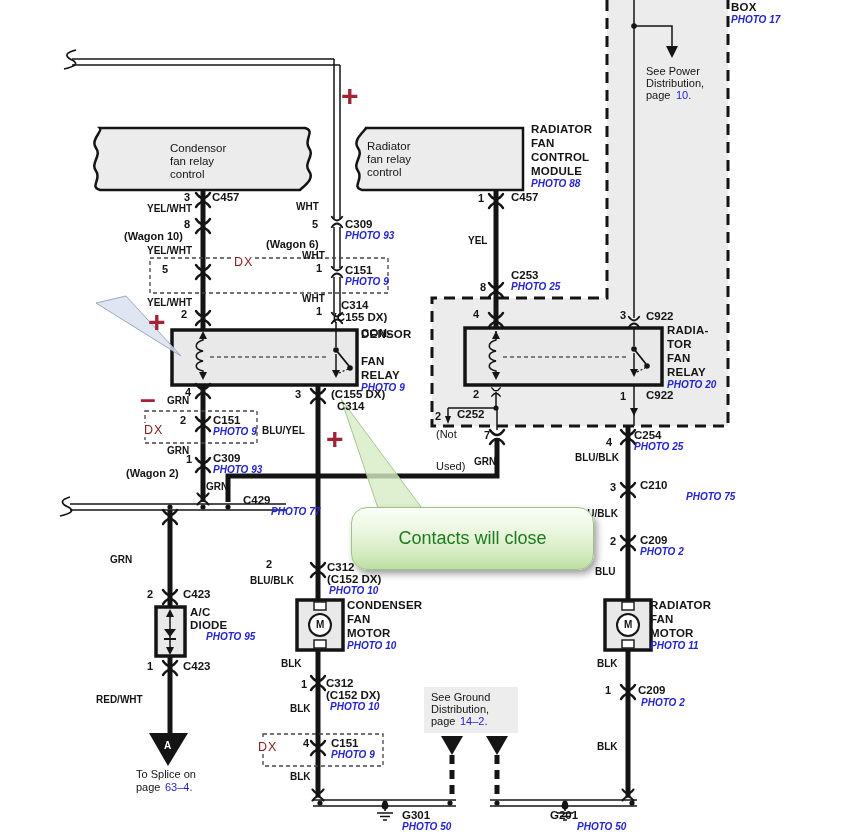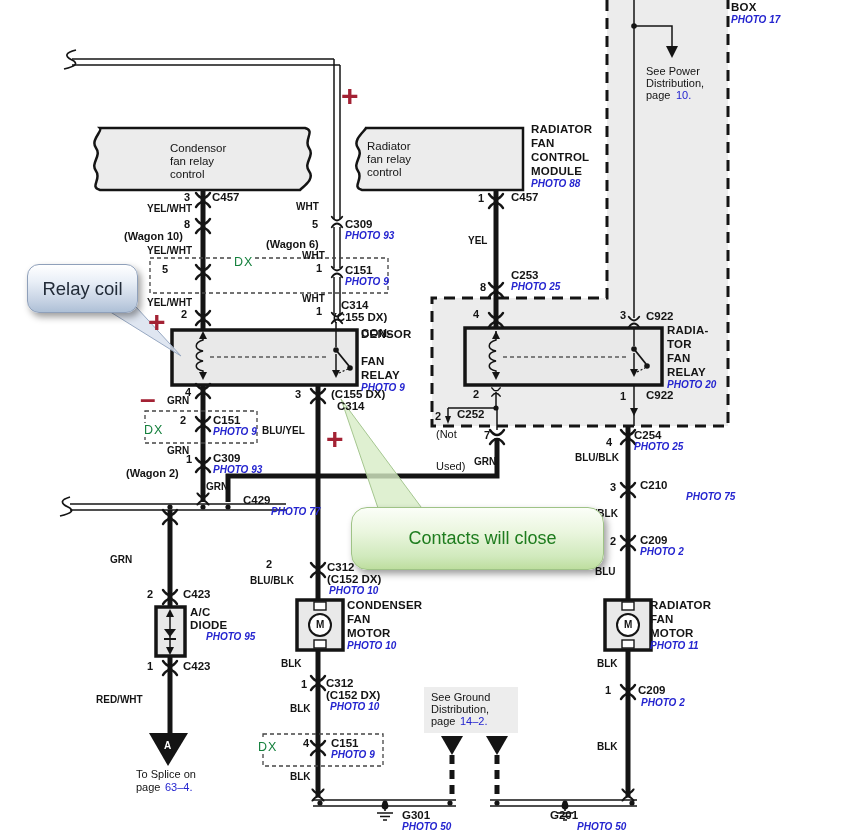--- a/index.html
+++ b/index.html
@@ -9,34 +9,34 @@
   #label-layer{position:absolute;left:0;top:0;width:859px;height:832px;pointer-events:none;}
   .lb{position:absolute;white-space:nowrap;line-height:1.12;color:#141414;}
   .bannertxt{font-size:11.5px;}
   .pin{font-size:11px;font-weight:bold;}
   .wire{font-size:10px;font-weight:bold;}
   .conn{font-size:11.5px;font-weight:bold;}
   .photo{font-size:10px;font-weight:bold;font-style:italic;color:#2424cf;}
   .note{font-size:11px;}
   .noteblue{font-size:11px;color:#2424cf;}
   .comp{font-size:11.5px;font-weight:bold;letter-spacing:.2px;}
-  .dx{font-size:12.5px;color:#15803d;background:#fff;padding:0 2px;letter-spacing:1px;}
+  .dx{font-size:12.5px;color:#7f1d1d;background:#fff;padding:0 2px;letter-spacing:1px;}
   .wagon{font-size:11px;font-weight:bold;}
   .plus{font-size:30px;font-weight:bold;color:#a32234;line-height:.8;}
   .minus{font-size:28px;font-weight:bold;color:#a32234;line-height:.5;}
   .mlabel{font-size:10px;font-weight:bold;}
   .splice{font-size:10px;font-weight:bold;color:#fff;}
   .callout{position:absolute;display:flex;align-items:center;justify-content:center;
            text-align:center;border-radius:12px;box-shadow:3px 4px 7px rgba(0,0,0,.38);}
   #callout-relay{left:27px;top:264px;width:109px;height:47px;
       background:linear-gradient(180deg,#ffffff 0%,#e9eff7 35%,#c7d3e4 75%,#aec0d6 100%);
       border:1px solid #8fa0ba;color:#222b38;font-size:18.5px;}
   #callout-contacts{left:351px;top:507px;width:241px;height:61px;
       background:linear-gradient(180deg,#fbfef8 0%,#eaf6de 40%,#d0e9bc 80%,#bede9f 100%);
-      border:1px solid #9fc386;color:#1e7c1e;font-size:18px;line-height:1.3;border-radius:16px;padding-left:10px;}
+      border:1px solid #9fc386;color:#1e7c1e;font-size:18px;line-height:1.3;border-radius:16px;}
 </style>
 </head>
 <body>
 
 <div id="stage">
 
 <svg id="diagram-svg" width="859" height="832" viewBox="0 0 859 832">
   <defs>
     <g id="cg" stroke="#141414" stroke-width="2.4" fill="none" stroke-linecap="round">
       <path d="M-7,-7 Q0,3 7,-7"></path>
@@ -391,23 +391,20 @@
       <span class="lb comp" style="left: 650px; top: 627px;">MOTOR</span>
       <span class="lb photo" style="left: 650px; top: 640px;">PHOTO 11</span>
       <span class="lb mlabel" style="left: 624px; top: 619px;">M</span>
       <span class="lb wire" style="left: 597px; top: 658px;">BLK</span>
       <span class="lb pin" style="left: 605px; top: 684px;">1</span>
       <span class="lb conn" style="left: 638px; top: 684px;">C209</span>
       <span class="lb photo" style="left: 641px; top: 697px;">PHOTO 2</span>
       <span class="lb wire" style="left: 597px; top: 741px;">BLK</span>
     </div>
 
-<div class="callout" id="callout-relay">
-  <span>Relay coil</span>
-</div>
 
 <div class="callout" id="callout-contacts">
   <span>
     <span>Contacts will close</span><br>
   </span>
 </div>
 
 </div>
 
 </body></html>

